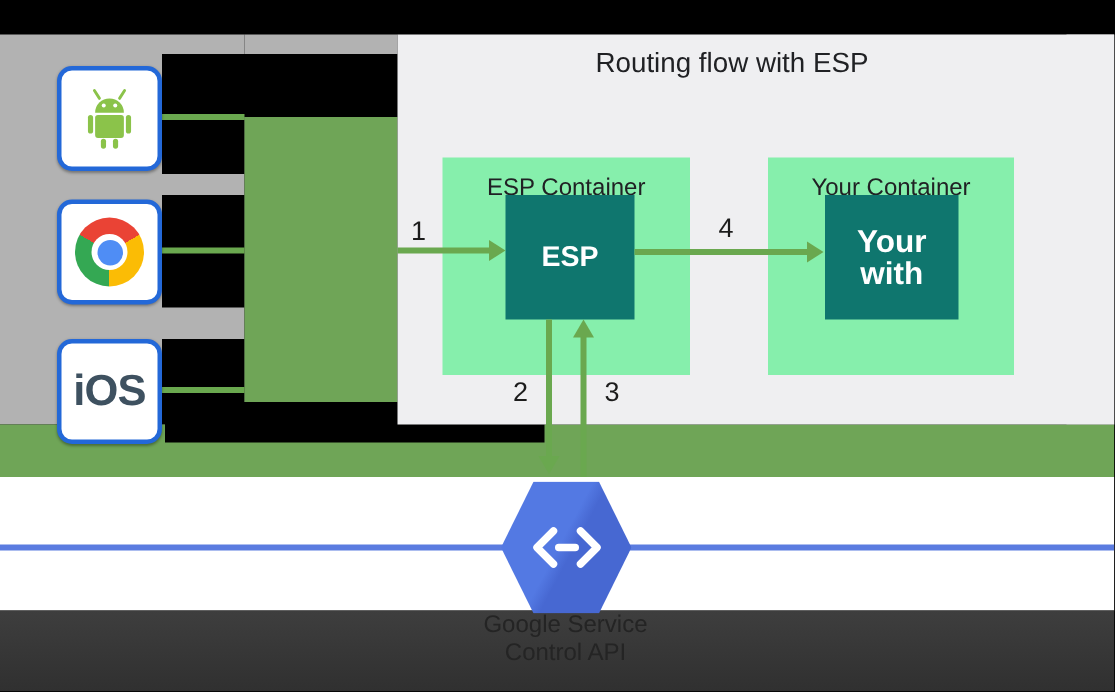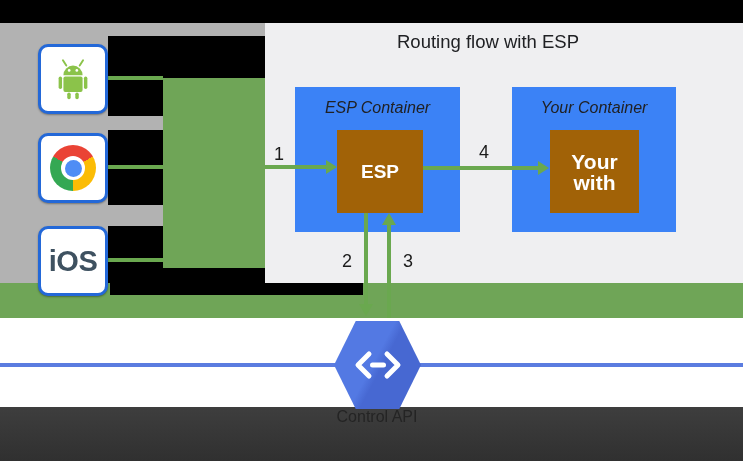--- a/index.html
+++ b/index.html
@@ -10,23 +10,23 @@
   
   .gray{background:#b2b2b2;}
   .blackpatch{background:#000;}
   .green-vbar{left:163px;top:78px;width:102px;height:190px;background:#6fa557;}
   .green-hbar{left:0;top:283px;width:743px;height:35px;background:#6fa557;}
   .sliver{left:110px;top:268px;width:253px;height:27px;background:#000;}
 
   
   .panel{left:265px;top:23px;width:526px;height:260px;background:#efeff1;}
   .panel-title{left:0;top:8px;width:446px;text-align:center;font-size:18.5px;color:#202124;}
-  .container-box{top:64px;width:165px;height:145px;background:#3b82f6;font-style:italic;}
+  .container-box{top:82px;width:165px;height:145px;background:#86efac;}
   .container-label{left:0;top:12px;width:100%;text-align:center;font-size:16px;color:#202124;}
-  .blue-box{top:107px;height:83px;background:#a16207;color:#fff;font-weight:bold;
+  .blue-box{top:107px;height:83px;background:#0f766e;color:#fff;font-weight:bold;
             display:flex;flex-direction:column;align-items:center;justify-content:center;}
 
   
   .gl{background:#6aa84f;}
   .tri{width:0;height:0;}
   .tri-right{border-top:7px solid transparent;border-bottom:7px solid transparent;border-left:11px solid #6aa84f;}
   .tri-up{border-left:7px solid transparent;border-right:7px solid transparent;border-bottom:12px solid #6aa84f;}
   .tri-down{border-left:7px solid transparent;border-right:7px solid transparent;border-top:12px solid #6aa84f;}
   .step{font-size:18px;color:#1c1c1c;}
 
@@ -131,20 +131,21 @@
     <div class="chrome"></div>
   </div>
   <div class="abs device" style="top:226px;">
     <span class="ios-label">iOS</span>
   </div>
 
   <div class="abs bottom-white"></div>
   <div class="abs blue-line"></div>
   <div class="abs footer"></div>
   <div class="abs caption">
+    <div>Google Service</div>
     <div>Control API</div>
   </div>
   <div class="abs hexagon">
     <svg width="54" height="46" viewBox="0 0 54 46">
       <g stroke="#fff" stroke-width="5" fill="none" stroke-linecap="round" stroke-linejoin="round">
         <path d="M18 12 L7 23 L18 34"></path>
         <path d="M36 12 L47 23 L36 34"></path>
         <line x1="21.5" y1="23" x2="32.5" y2="23"></line>
       </g>
     </svg>

